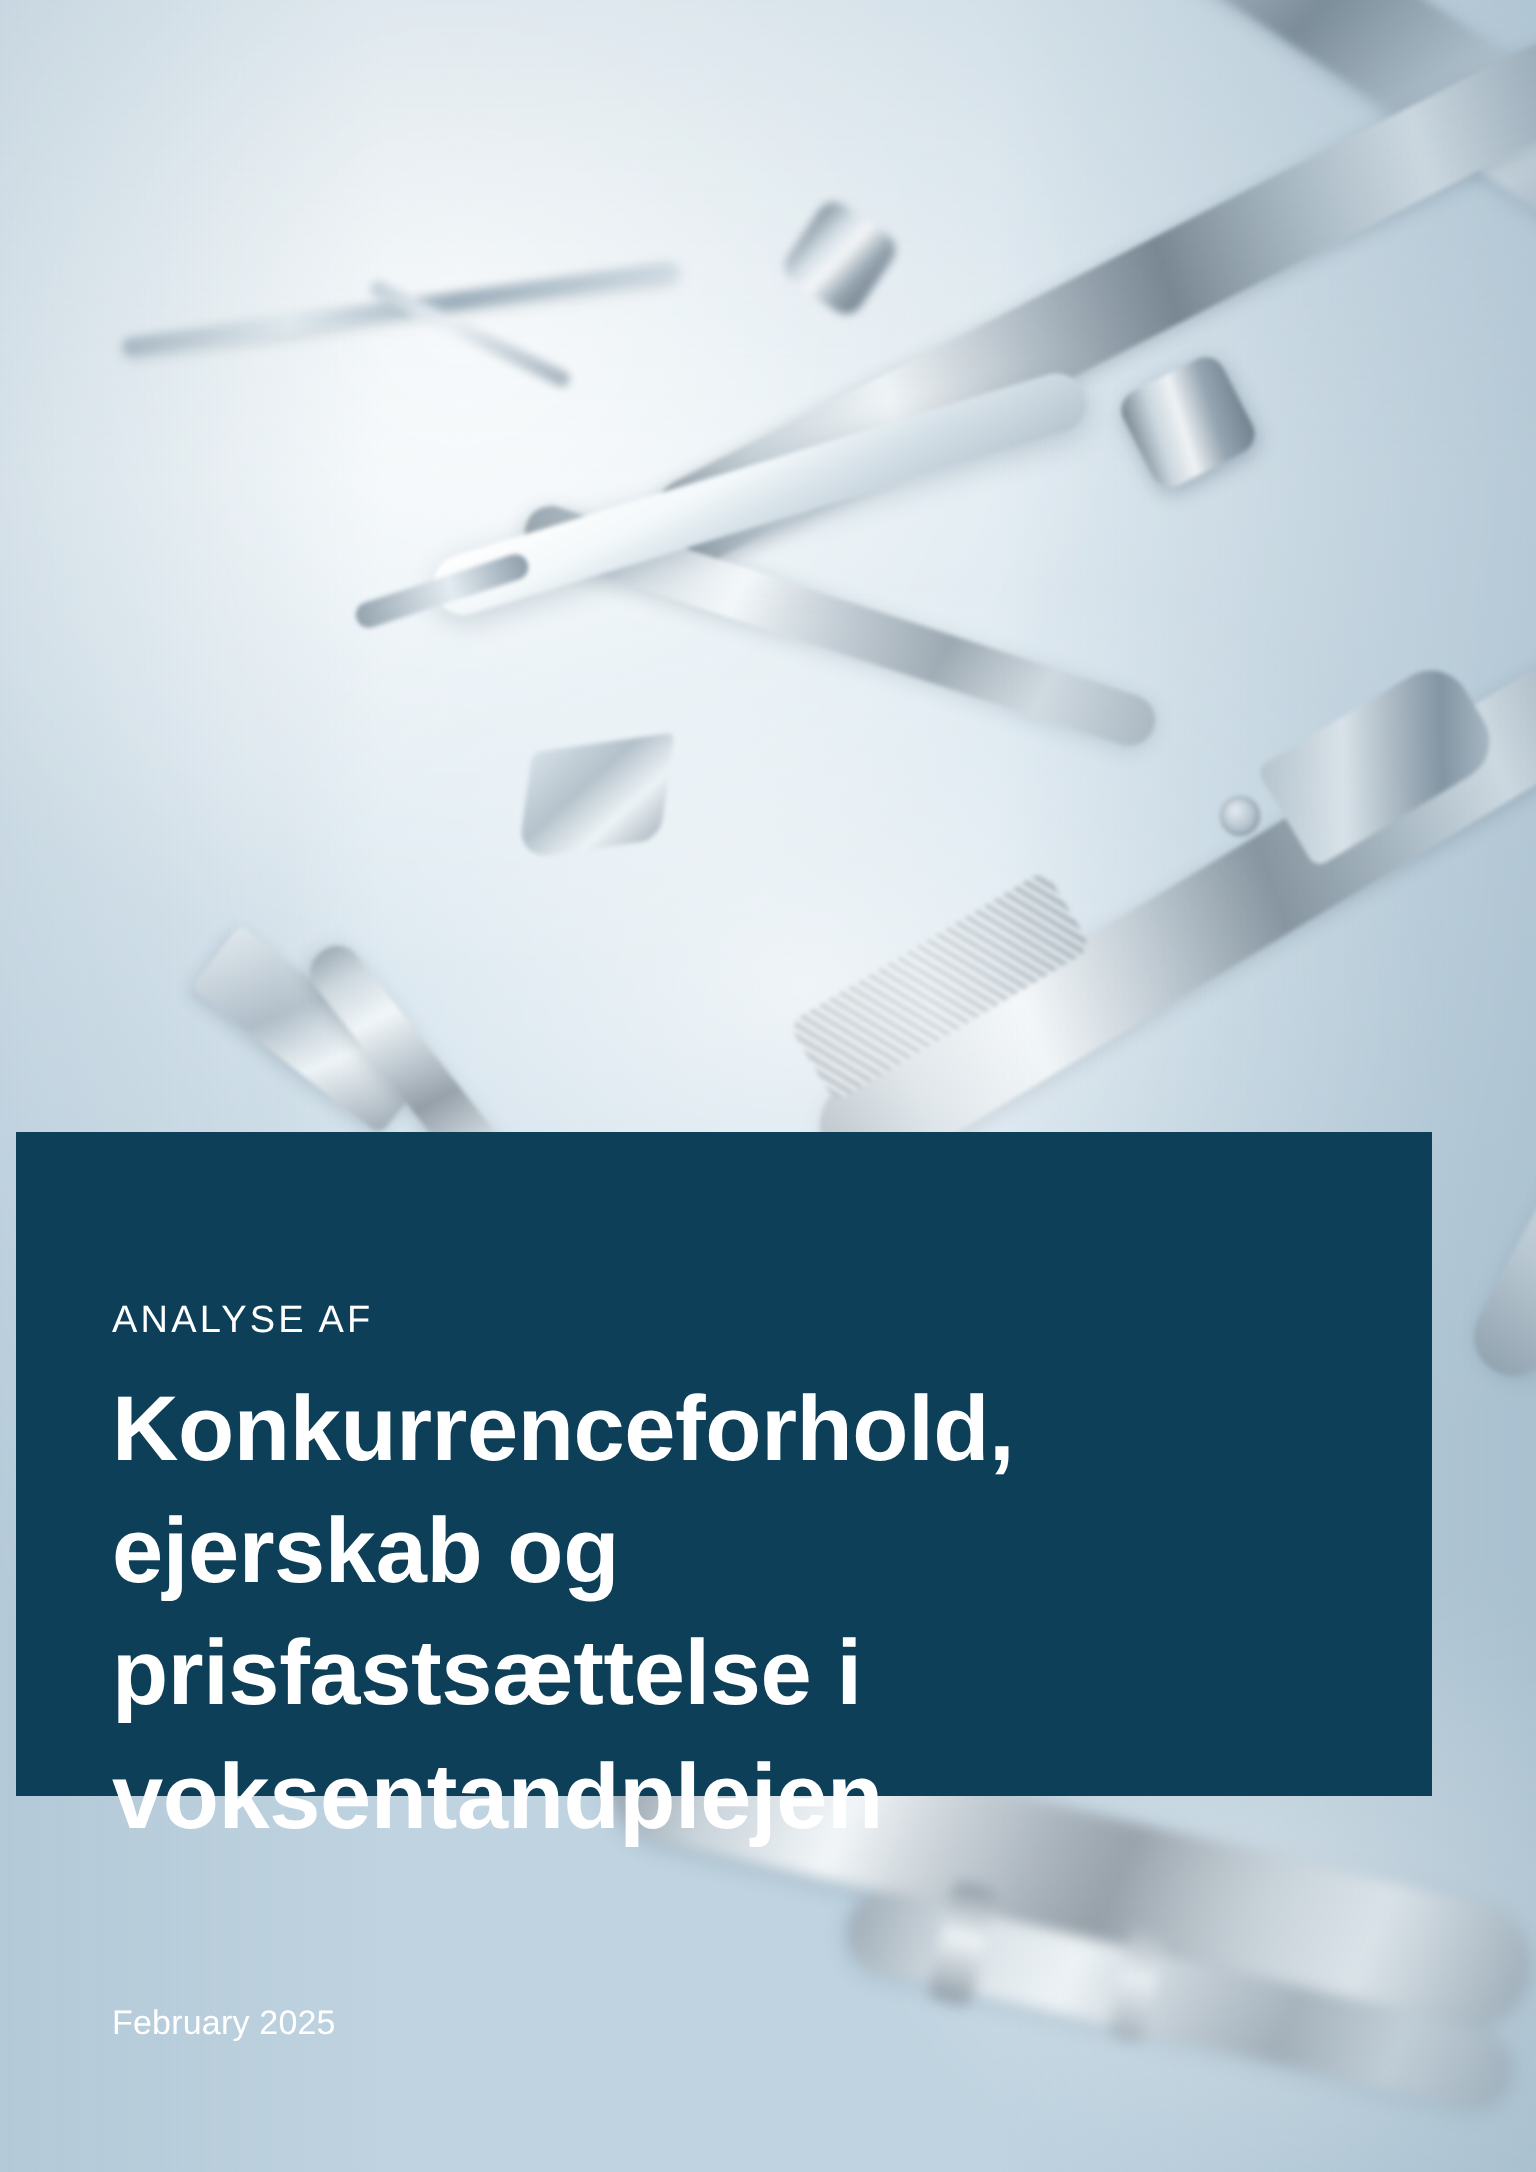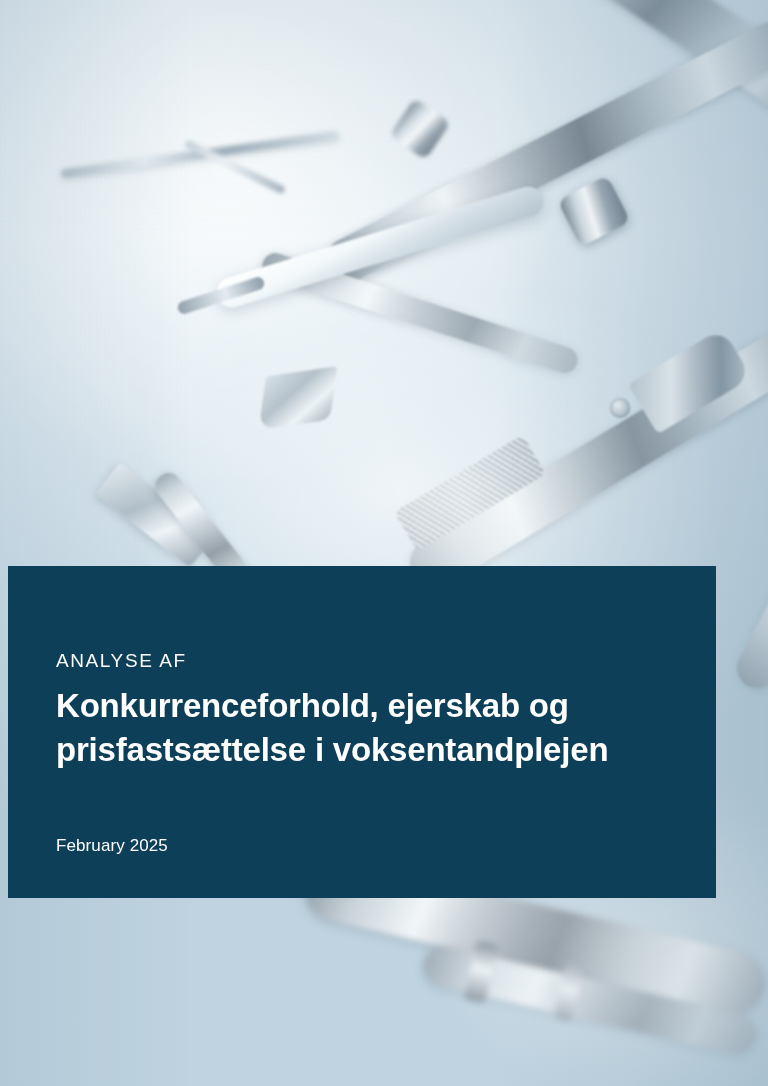--- a/index.html
+++ b/index.html
@@ -266,21 +266,21 @@
   }
   .kicker {
     color: #ffffff;
     font-size: 19px;
     letter-spacing: 1.6px;
     margin-top: 84px;
     font-weight: 400;
   }
   .main-title {
     color: #ffffff;
-    font-size: 33px;
+    font-size: 46px;
     font-weight: 700;
     line-height: 1.33;
     margin-top: 12px;
     letter-spacing: -0.2px;
     max-width: 630px;
   }
   .doc-date {
     color: #ffffff;
     font-size: 17px;
     font-weight: 400;

